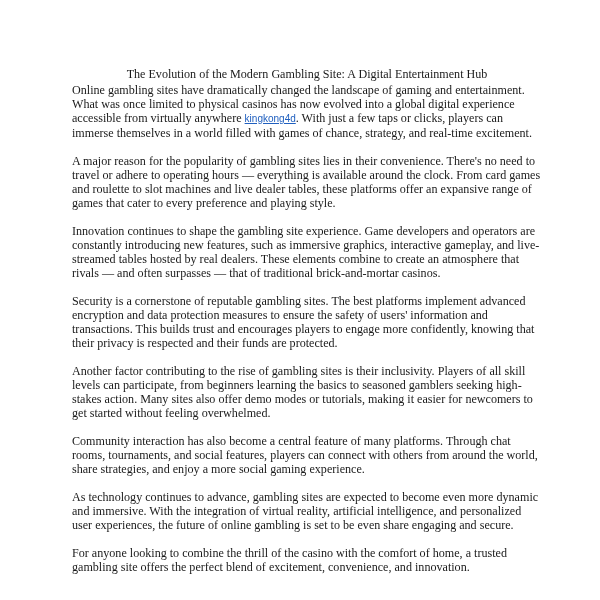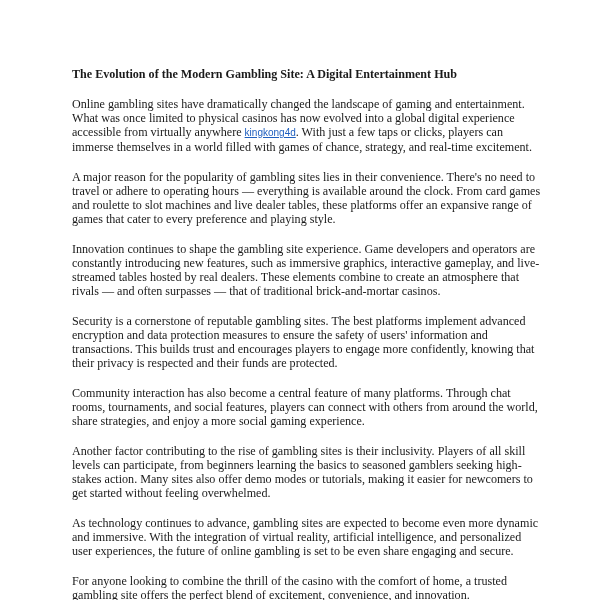--- a/index.html
+++ b/index.html
@@ -7,37 +7,37 @@
   .page {
     position: absolute;
     left: 72px;
     top: 67px;
     width: 470px;
     font-family: "Liberation Serif", serif;
     font-size: 12.1px;
     line-height: 14px;
     color: #1a1a1a;
   }
-  .title { margin: 0 0 2px 0; font-weight: bold; font-size: 12.1px; }
-  p { margin: 16px 0 14px 0; }
+  .title { margin: 0 0 2px 0; font-weight: normal; font-size: 12.1px; text-align: center; }
+  p { margin: 0 0 14px 0; }
   a.link {
     font-family: "Liberation Sans", sans-serif;
     font-size: 10px;
     color: #1f5fbf;
     text-decoration: underline;
   }
 </style>
 </head>
 <body>
 
 <div class="page">
   <div class="title">The Evolution of the Modern Gambling Site: A Digital Entertainment Hub</div>
 
   <p><span>Online gambling sites have dramatically changed the landscape of gaming and entertainment. What was once limited to physical casinos has now evolved into a global digital experience accessible from virtually anywhere </span><a class="link">kingkong4d</a><span>. With just a few taps or clicks, players can immerse themselves in a world filled with games of chance, strategy, and real-time excitement.</span></p>
 
   <p>A major reason for the popularity of gambling sites lies in their convenience. There's no need to travel or adhere to operating hours — everything is available around the clock. From card games and roulette to slot machines and live dealer tables, these platforms offer an expansive range of games that cater to every preference and playing style.</p>
   <p>Innovation continues to shape the gambling site experience. Game developers and operators are constantly introducing new features, such as immersive graphics, interactive gameplay, and live-streamed tables hosted by real dealers. These elements combine to create an atmosphere that rivals — and often surpasses — that of traditional brick-and-mortar casinos.</p>
   <p>Security is a cornerstone of reputable gambling sites. The best platforms implement advanced encryption and data protection measures to ensure the safety of users' information and transactions. This builds trust and encourages players to engage more confidently, knowing that their privacy is respected and their funds are protected.</p>
+  <p>Another factor contributing to the rise of gambling sites is their inclusivity. Players of all skill levels can participate, from beginners learning the basics to seasoned gamblers seeking high-stakes action. Many sites also offer demo modes or tutorials, making it easier for newcomers to get started without feeling overwhelmed.</p>
   <p>Community interaction has also become a central feature of many platforms. Through chat rooms, tournaments, and social features, players can connect with others from around the world, share strategies, and enjoy a more social gaming experience.</p>
-  <p>Another factor contributing to the rise of gambling sites is their inclusivity. Players of all skill levels can participate, from beginners learning the basics to seasoned gamblers seeking high-stakes action. Many sites also offer demo modes or tutorials, making it easier for newcomers to get started without feeling overwhelmed.</p>
   <p>As technology continues to advance, gambling sites are expected to become even more dynamic and immersive. With the integration of virtual reality, artificial intelligence, and personalized user experiences, the future of online gambling is set to be even share engaging and secure.</p>
   <p>For anyone looking to combine the thrill of the casino with the comfort of home, a trusted gambling site offers the perfect blend of excitement, convenience, and innovation.</p>
 </div>
 
 </body></html>

